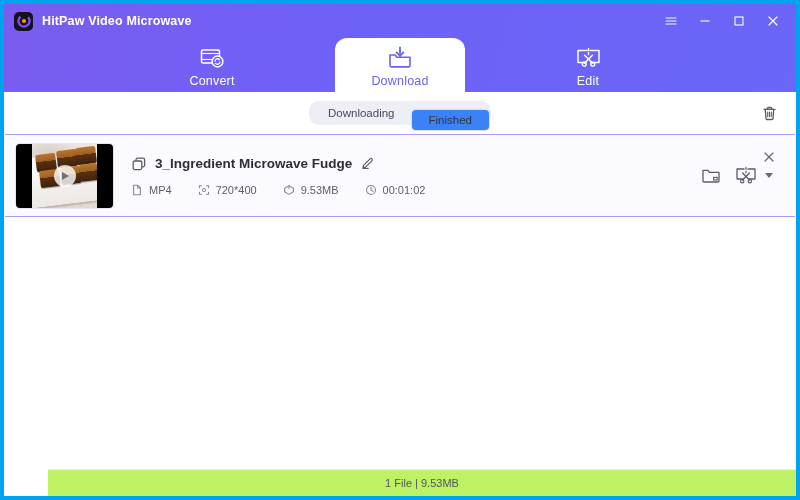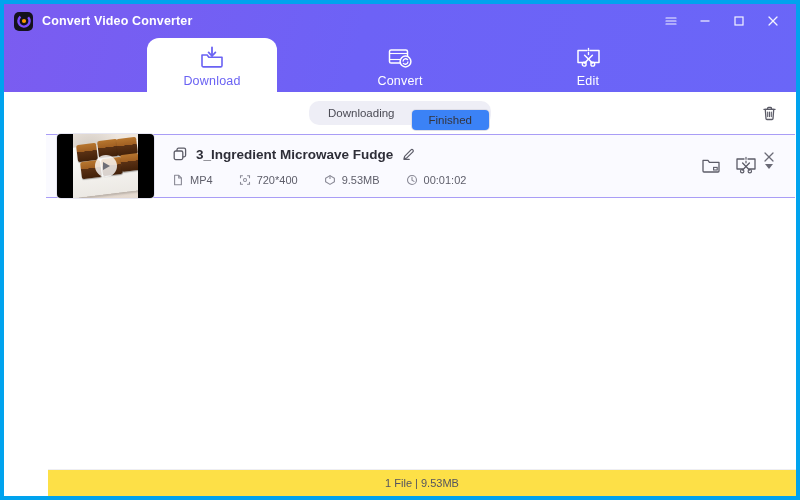--- a/index.html
+++ b/index.html
@@ -155,29 +155,28 @@
   .content {
     position: relative;
     height: 336px;
     background: #ffffff;
   }
   .file-card {
     position: absolute;
     left: 1px;
     right: 1px;
     top: 0;
-    height: 64px;
+    height: 83px;
     background: #fafaff;
     border: 1px solid #a99df6;
     border-left: none;
     border-right: none;
     box-sizing: border-box;
     display: flex;
     align-items: center;
-    margin-left: 41px;
   }
   .thumb {
     position: relative;
     width: 97px;
     height: 64px;
     margin-left: 11px;
     border-radius: 4px;
     overflow: hidden;
     background: #000000;
     flex: 0 0 auto;
@@ -293,21 +292,21 @@
     display: flex; align-items: center; justify-content: center;
     color: #6b6b77;
   }
 
   
   .footer {
     position: absolute;
     left: 0; right: 0; bottom: 0;
     height: 26px;
     border-top: 1px solid #eeeef2;
-    background: #fde047;
+    background: #bef264;
     display: flex;
     align-items: center;
     justify-content: center;
     margin-left: 44px;
   }
   .footer-text {
     font-size: 11px;
     color: #54545f;
   }
 </style>
@@ -318,21 +317,21 @@
 
   <div class="header">
 
     <div class="titlebar">
       <div class="logo">
         <svg width="14" height="14" viewBox="0 0 14 14">
           <circle cx="7" cy="7" r="5.6" fill="none" stroke="#7c4dff" stroke-width="2.4" stroke-dasharray="26 9" transform="rotate(-42 7 7)"></circle>
           <circle cx="7" cy="7" r="2.1" fill="#ff9800"></circle>
         </svg>
       </div>
-      <div class="app-title">Convert Video Converter</div>
+      <div class="app-title">HitPaw Video Microwave</div>
 
       <div class="winbtns">
         <div class="winbtn">
           <svg width="14" height="14" viewBox="0 0 14 14">
             <g stroke="currentColor" stroke-width="1.2" stroke-linecap="round">
               <line x1="2" y1="4" x2="12" y2="4"></line>
               <line x1="2" y1="7" x2="12" y2="7"></line>
               <line x1="2" y1="10" x2="12" y2="10"></line>
             </g>
           </svg>
@@ -352,44 +351,44 @@
             <g stroke="currentColor" stroke-width="1.2" stroke-linecap="round">
               <line x1="3" y1="3" x2="11" y2="11"></line>
               <line x1="11" y1="3" x2="3" y2="11"></line>
             </g>
           </svg>
         </div>
       </div>
     </div>
 
     <div class="nav">
-
-      <div class="navtab active">
-        <span class="navicon">
-          <svg width="26" height="23" viewBox="0 0 26 23">
-            <path d="M13 1.5 L13 9.5" stroke="currentColor" stroke-width="1.8" stroke-linecap="round"></path>
-            <path d="M9.6 6.4 L13 10 L16.4 6.4" fill="none" stroke="currentColor" stroke-width="1.8" stroke-linecap="round" stroke-linejoin="round"></path>
-            <path d="M3 9 h5.2 l1.6 2.2 H23 v8.3 a1.4 1.4 0 0 1-1.4 1.4 H4.4 A1.4 1.4 0 0 1 3 19.5 Z" fill="none" stroke="currentColor" stroke-width="1.6" stroke-linejoin="round"></path>
-          </svg>
-        </span>
-        <span class="navlabel">Download</span>
-      </div>
 
       <div class="navtab">
         <span class="navicon">
           <svg width="25" height="22" viewBox="0 0 25 22">
             <rect x="1.5" y="3" width="18" height="13" rx="1.6" fill="none" stroke="currentColor" stroke-width="1.5"></rect>
             <line x1="1.5" y1="6.5" x2="19.5" y2="6.5" stroke="currentColor" stroke-width="1.1"></line>
             <line x1="1.5" y1="12.5" x2="19.5" y2="12.5" stroke="currentColor" stroke-width="1.1"></line>
             <circle cx="17.5" cy="14.5" r="5.4" fill="#6d62f6" stroke="currentColor" stroke-width="1.5"></circle>
             <path d="M15.1 14a2.6 2.6 0 0 1 4.5-1.4" fill="none" stroke="currentColor" stroke-width="1.3" stroke-linecap="round"></path>
             <path d="M19.9 15a2.6 2.6 0 0 1-4.5 1.4" fill="none" stroke="currentColor" stroke-width="1.3" stroke-linecap="round"></path>
           </svg>
         </span>
         <span class="navlabel">Convert</span>
+      </div>
+
+      <div class="navtab active">
+        <span class="navicon">
+          <svg width="26" height="23" viewBox="0 0 26 23">
+            <path d="M13 1.5 L13 9.5" stroke="currentColor" stroke-width="1.8" stroke-linecap="round"></path>
+            <path d="M9.6 6.4 L13 10 L16.4 6.4" fill="none" stroke="currentColor" stroke-width="1.8" stroke-linecap="round" stroke-linejoin="round"></path>
+            <path d="M3 9 h5.2 l1.6 2.2 H23 v8.3 a1.4 1.4 0 0 1-1.4 1.4 H4.4 A1.4 1.4 0 0 1 3 19.5 Z" fill="none" stroke="currentColor" stroke-width="1.6" stroke-linejoin="round"></path>
+          </svg>
+        </span>
+        <span class="navlabel">Download</span>
       </div>
 
       <div class="navtab">
         <span class="navicon">
           <svg width="25" height="22" viewBox="0 0 25 22">
             <path d="M2 3.5 h9 M14 3.5 h9 M2 3.5 v12 M23 3.5 v12 M2 15.5 h8 M15 15.5 h8" fill="none" stroke="currentColor" stroke-width="1.5" stroke-linecap="round"></path>
             <line x1="12.5" y1="1.5" x2="12.5" y2="8" stroke="currentColor" stroke-width="1.4" stroke-linecap="round" stroke-dasharray="2 2"></line>
             <line x1="8.6" y1="8.2" x2="16.4" y2="16" stroke="currentColor" stroke-width="1.5" stroke-linecap="round"></line>
             <line x1="16.4" y1="8.2" x2="8.6" y2="16" stroke="currentColor" stroke-width="1.5" stroke-linecap="round"></line>
             <circle cx="8.2" cy="17.2" r="1.9" fill="none" stroke="currentColor" stroke-width="1.4"></circle>

